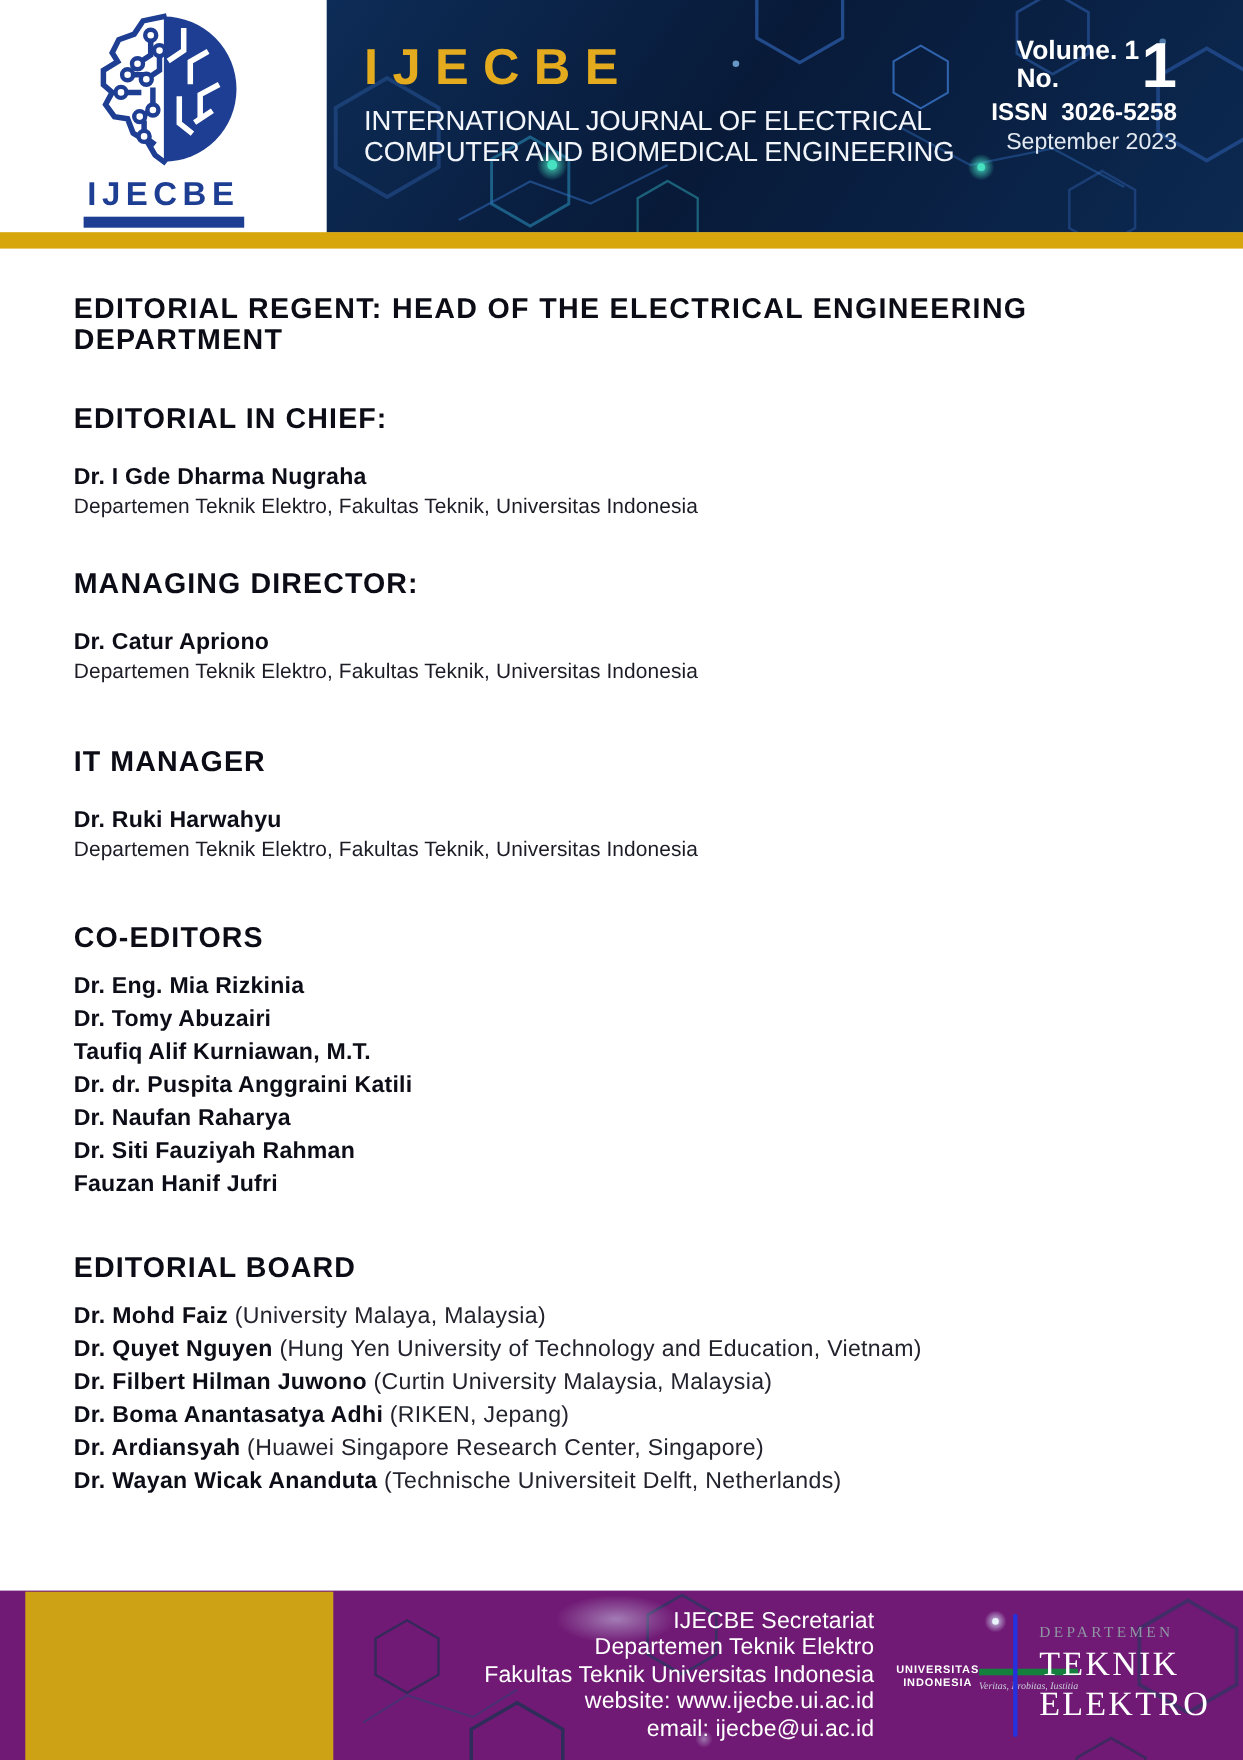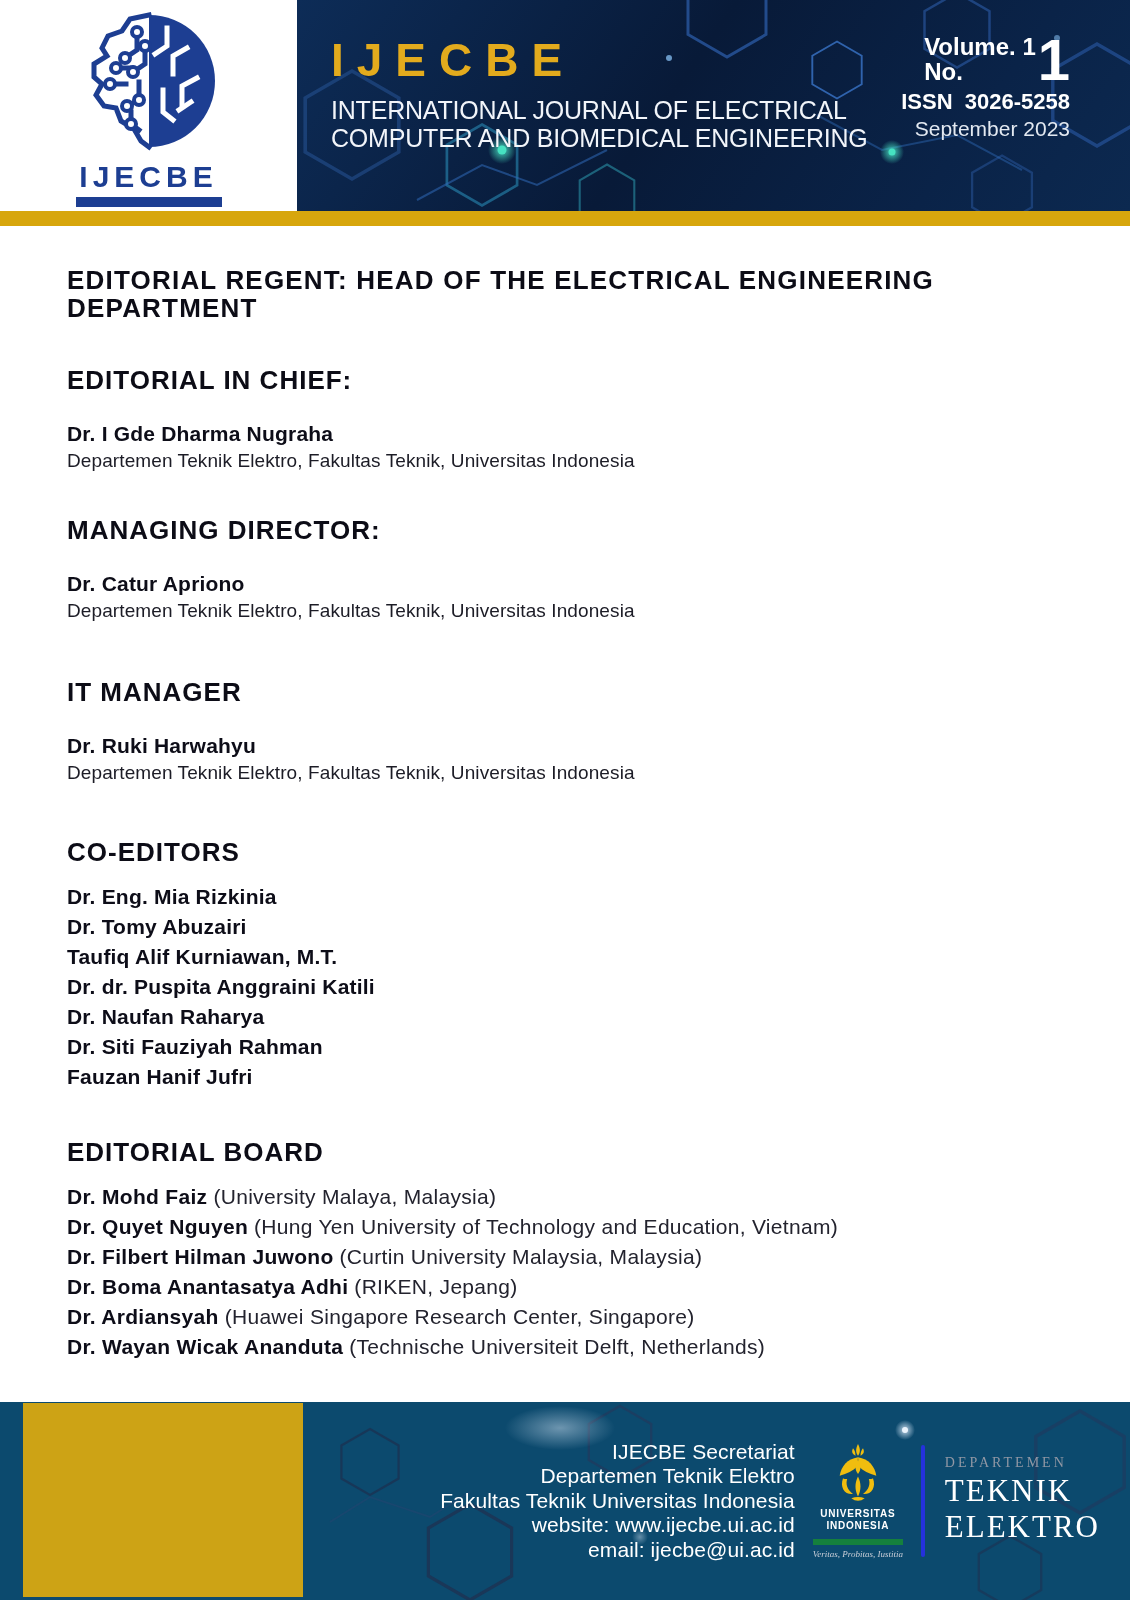--- a/index.html
+++ b/index.html
@@ -61,37 +61,37 @@
   .person-affil{font-size:19px;margin-top:4px;color:#1c1c26;letter-spacing:0.1px;}
   .coed-list{margin-top:16px;}
   .coed-list .coed-name{font-size:21px;font-weight:bold;line-height:30px;letter-spacing:0.2px;}
   .board-list{margin-top:16px;}
   .board-row{font-size:21px;line-height:30px;letter-spacing:0.3px;}
   .board-row .b-name{font-weight:bold;}
   .board-row .b-affil{font-weight:400;color:#23232e;margin-left:6px;}
 
   
   .footer{
-    position:absolute;left:0;bottom:0;width:1130px;height:198px;
-    background:#0c4a6e;overflow:hidden;
+    position:absolute;left:0;bottom:0;width:1130px;height:154px;
+    background:#701a75;overflow:hidden;
   }
   .footer-pattern{position:absolute;inset:0;}
   .footer-gold-block{
     position:absolute;left:23px;top:1px;width:280px;height:194px;background:#cda315;
   }
   .footer-content{
     position:absolute;top:0;right:30px;height:100%;
     display:flex;align-items:center;gap:20px;
   }
   .secretariat{
     text-align:right;color:#ffffff;font-size:21px;line-height:24.5px;font-weight:400;
     letter-spacing:0.1px;
   }
   .ui-logo-col{
-    width:86px;display:flex;flex-direction:column;align-items:center;color:#ffffff;
+    width:86px;display:flex;flex-direction:row;align-items:center;color:#ffffff;
   }
   .ui-name{font-size:10px;font-weight:bold;letter-spacing:0.8px;line-height:12px;text-align:center;margin-top:3px;}
   .ui-motto{
     font-family:"Liberation Serif", serif;font-style:italic;font-size:9px;color:#c9ced8;
     border-top:6px solid #15803d;margin-top:7px;padding-top:4px;white-space:nowrap;
   }
   .blue-divider{width:4px;height:112px;background:#2531dd;border-radius:2px;}
   .dept-block{font-family:"Liberation Serif", serif;color:#ffffff;line-height:1;padding-bottom:4px;}
   .dept-label{font-size:14px;color:#9097a4;letter-spacing:3px;font-variant:small-caps;
     font-family:"Liberation Serif", serif;}

